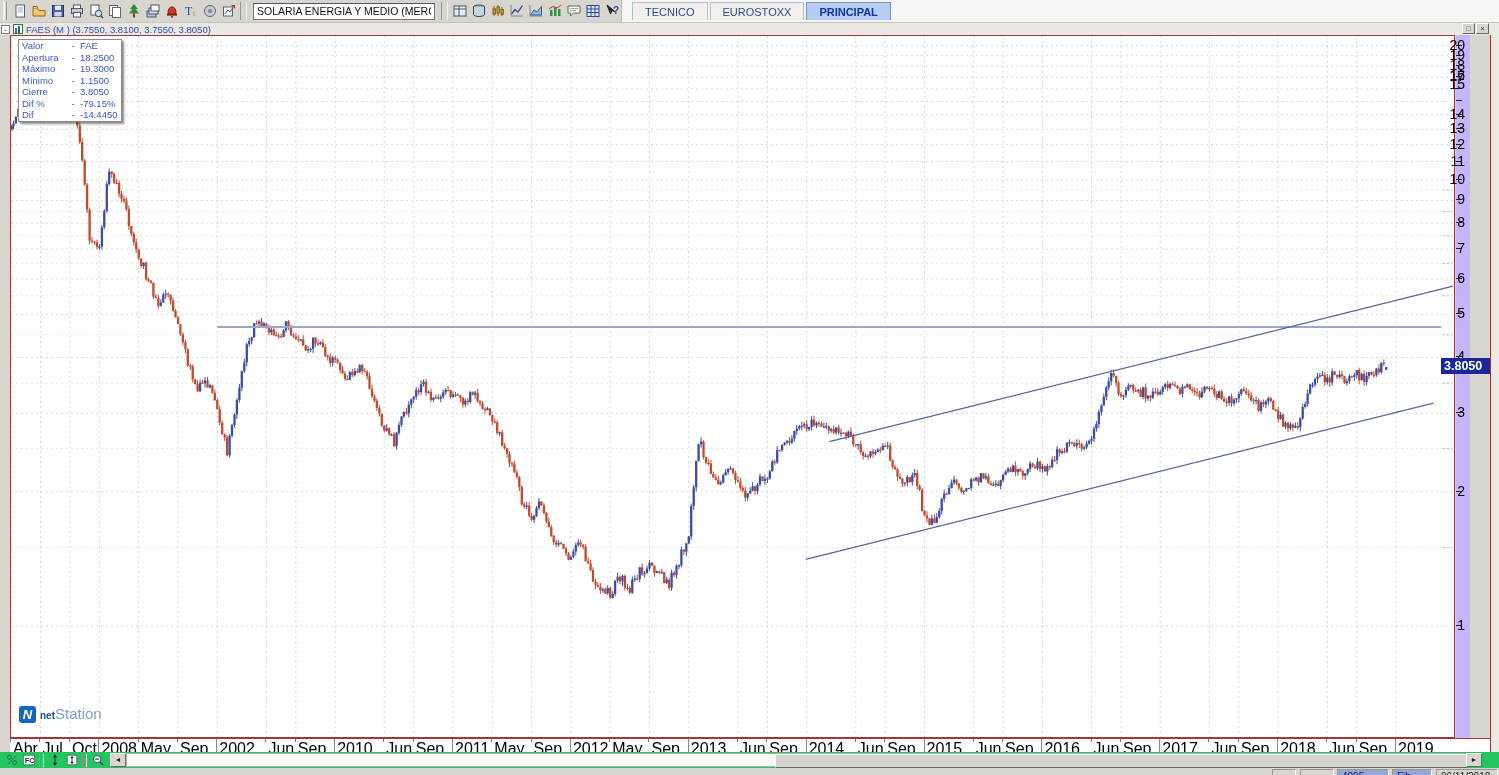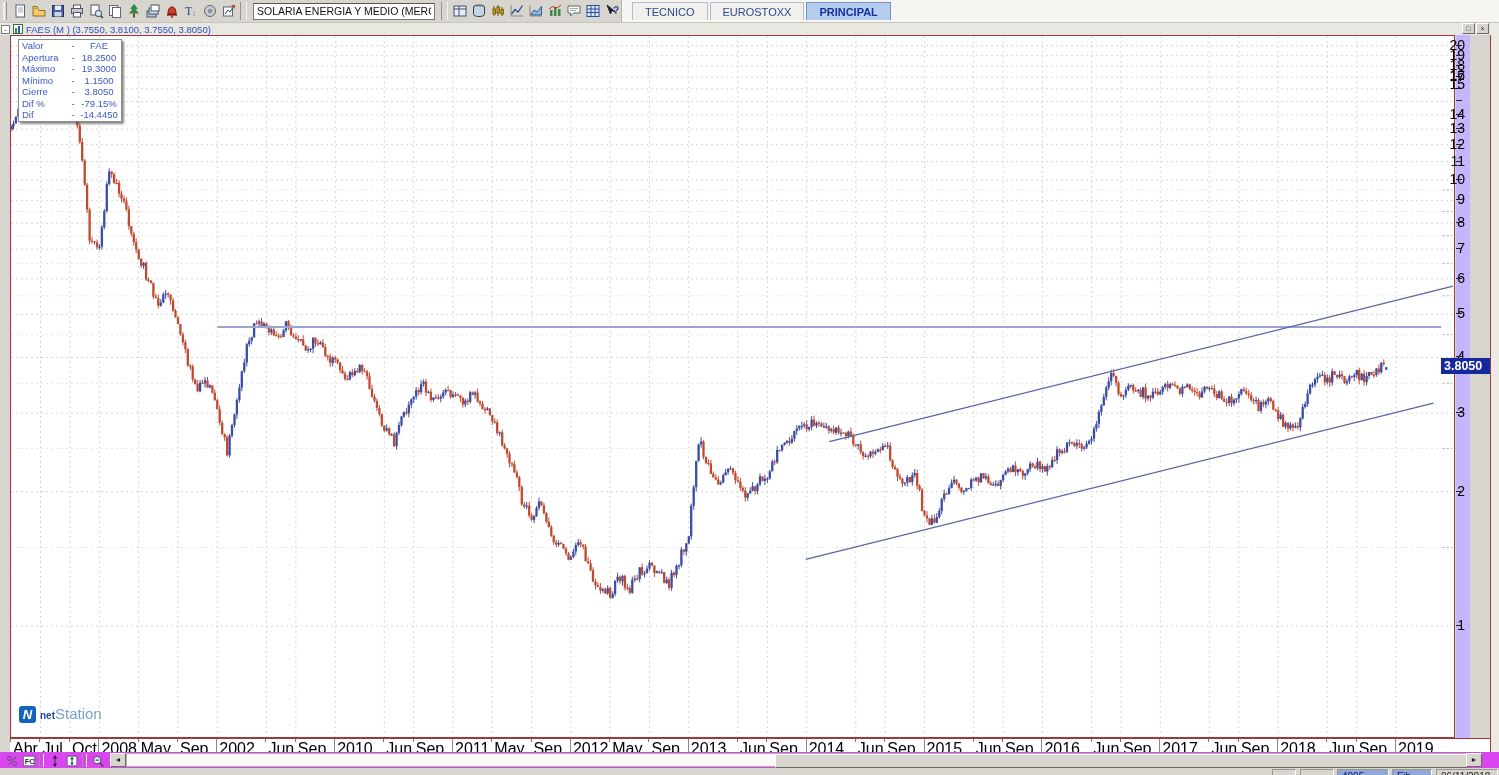--- a/index.html
+++ b/index.html
@@ -37,21 +37,21 @@
   .plot { position:absolute; left:10px; top:35px; width:1445px; height:703px; background:#fff;
     border:1px solid #9a3b3b; }
   .plot svg { position:absolute; left:0; top:0; }
 
   
   .infobox { position:absolute; left:7px; top:3px; width:104px; background:#fffffe;
     border:1px solid #8a8a8a; box-shadow:2px 2px 2px rgba(40,40,40,.55); font-size:9.5px; color:#3b57c8; }
   .infobox .row { display:flex; height:11.5px; line-height:11.5px; padding:0 3px; }
   .infobox .lbl { width:44px; }
   .infobox .dash { width:14px; text-align:center; }
-  .infobox .val { flex:1; text-align:center; }
+  .infobox .val { flex:1; text-align:left; }
 
   
   .logo { position:absolute; left:8px; bottom:14px; display:flex; align-items:center; gap:4px; }
   .logo .mark { width:17px; height:17px; background:#1565c0; border-radius:3px; color:#fff;
     font-weight:bold; font-style:italic; font-size:13px; text-align:center; line-height:17px; }
   .logo .t1 { color:#1a4f8f; font-weight:bold; font-size:10px; }
   .logo .t2 { color:#7aa0c4; font-size:15px; }
 
   
   .y-axis { position:absolute; left:1456px; top:35px; width:14px; height:703px; background:#c4b5fd; }
@@ -61,22 +61,22 @@
     color:#fff; font-size:12.5px; font-weight:bold; line-height:16px; padding-left:3px; overflow:hidden; }
   .x-axis { position:absolute; left:10px; top:738px; width:1481px; height:14px; background:#fff;
     border-top:1px solid #9a3b3b; }
   .x-axis .xlab { position:absolute; top:1px; font-size:16px; color:#000; white-space:nowrap; }
   .x-axis .xtick { position:absolute; top:0; width:1px; height:3px; background:#777; }
   .x-axis .xyear { position:absolute; top:0; width:1px; height:13px; background:#8a8a8a; }
   .win-right-border { position:absolute; left:1490px; top:35px; width:1px; height:717px; background:#9a3b3b; }
   .right-margin { position:absolute; left:1491px; top:23px; width:8px; height:752px; background:#eceae5; }
 
   
-  .bottom-toolbar { position:absolute; left:0; top:752px; width:1499px; height:16px; background:#d946ef;
-    display:flex; align-items:flex-end; }
+  .bottom-toolbar { position:absolute; left:0; top:752px; width:1499px; height:16px; background:#22c55e;
+    display:flex; align-items:center; }
   .bbtn { width:17px; height:15px; display:flex; align-items:center; justify-content:center; }
   .bbtn svg { width:14px; height:14px; }
   .bsep { width:5px; height:13px; border-left:1px solid #9a968e; border-right:1px solid #f3f1ec; margin:0 2px; }
   .hscroll { position:absolute; left:110px; top:1px; height:14px; width:1372px; }
   .sbtn { position:absolute; top:0; width:16px; height:14px; background:#d8d5ce;
     border:1px solid; border-color:#fff #6d6a64 #6d6a64 #fff; font-size:7px; color:#222;
     text-align:center; line-height:12px; }
   .strack { position:absolute; left:16px; top:0; width:1340px; height:14px; background:#fbfaf8;
     border:1px solid #b5b2aa; border-right:none; }
   .sthumb { position:absolute; top:0; height:14px; background:#d8d5ce;

